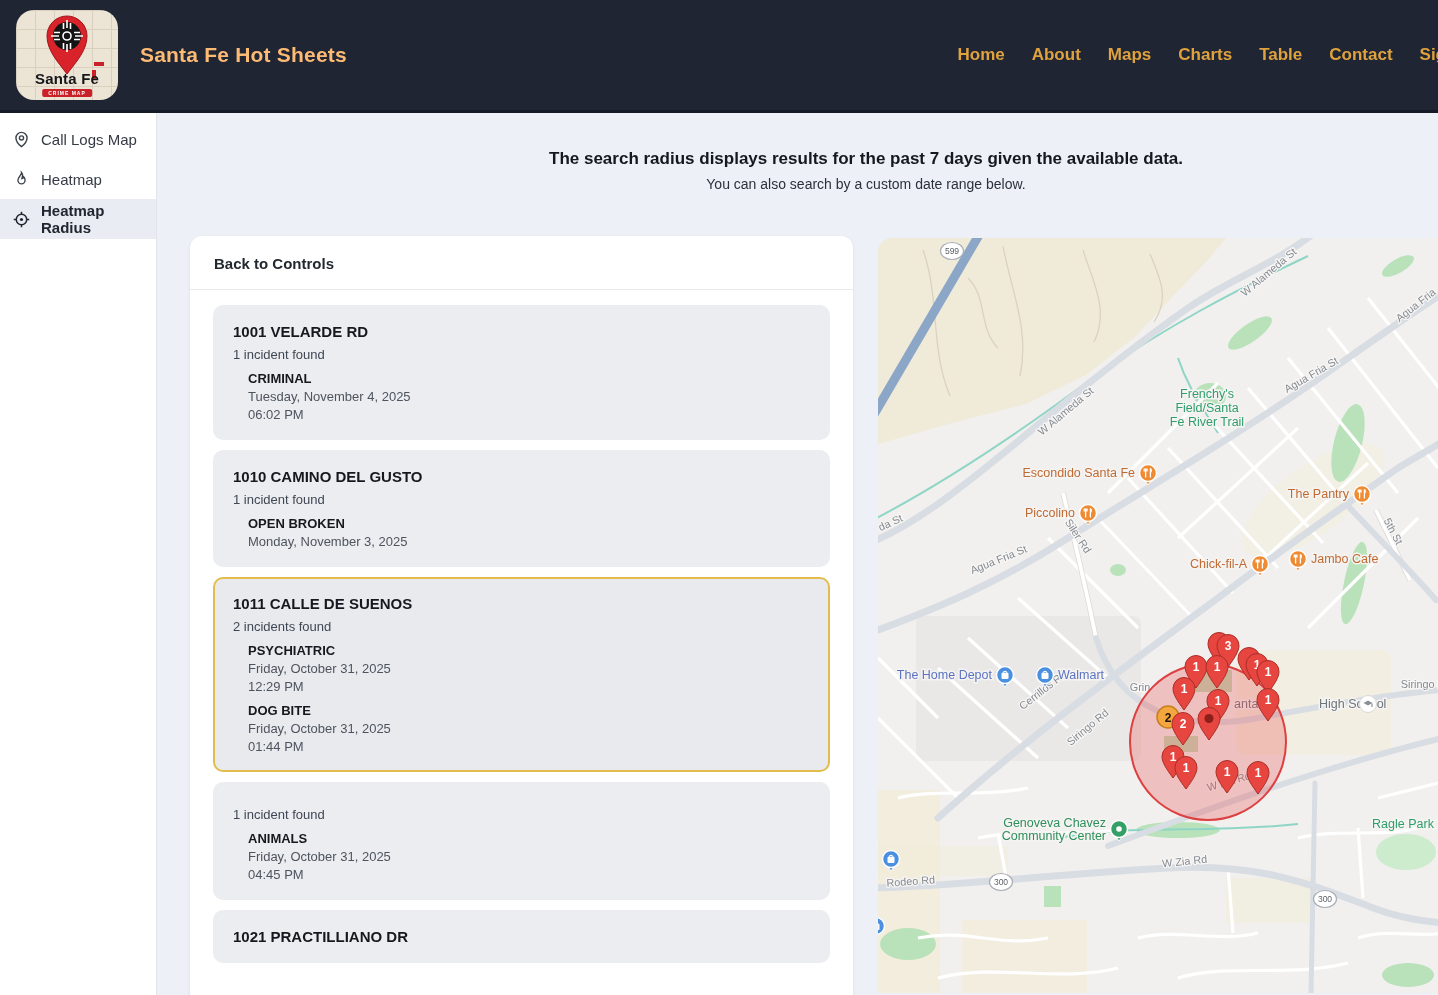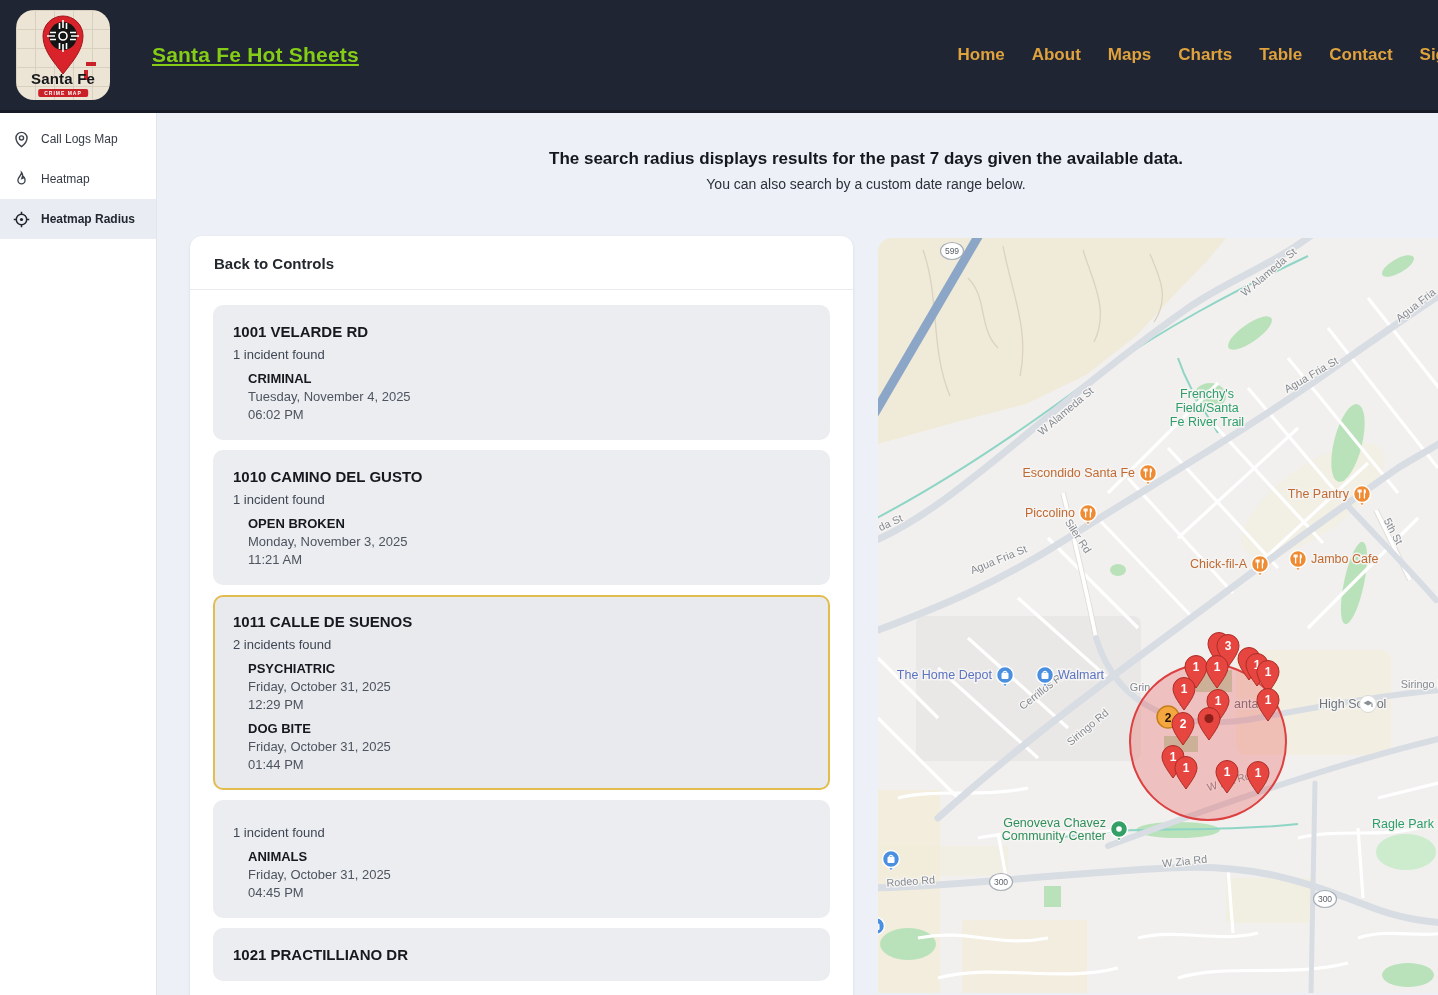--- a/index.html
+++ b/index.html
@@ -1,35 +1,35 @@
 <!DOCTYPE html>
 <html><head>
 <meta charset="utf-8">
 <style>
   * { box-sizing: border-box; margin: 0; padding: 0; }
   html,body { width:1438px; height:995px; overflow:hidden; }
   body { font-family:"Liberation Sans", sans-serif; background:#edf1f7; color:#1b1f27; }
 
   
   .navbar { height:113px; background:#1f2533; display:flex; align-items:center; padding:0 0 0 16px; border-bottom:3px solid #161b27; }
-  .logo { width:94px; height:90px; border-radius:18px; background:#ece5d6;
+  .logo { width:102px; height:90px; border-radius:18px; background:#ece5d6;
           background-image:linear-gradient(#d9d0bf 1px, transparent 1px), linear-gradient(90deg,#d9d0bf 1px, transparent 1px);
           background-size:19px 19px; position:relative; overflow:hidden; flex:none; }
   .logo-pin { position:absolute; left:50%; top:4px; transform:translateX(-50%); }
   .logo-title { position:absolute; bottom:13px; width:100%; text-align:center; font-size:15px; font-weight:bold; color:#15161a; letter-spacing:.2px; }
   .logo-sub { position:absolute; bottom:3px; left:50%; transform:translateX(-50%); background:#c92127; color:#fff; font-size:5px; font-weight:bold; padding:1px 6px; border-radius:2px; letter-spacing:1px; white-space:nowrap; }
   .logo-dash { position:absolute; background:#c92127; }
-  .app-title { margin-left:42px; font-size:21px; font-weight:bold; color:#84cc16; letter-spacing:.2px;text-decoration:underline; }
+  .app-title { margin-left:22px; font-size:21px; font-weight:bold; color:#fdba74; letter-spacing:.2px; }
   .nav-links { margin-left:auto; margin-right:-8px; display:flex; gap:27px; white-space:nowrap; }
   .nav-links a { color:#dfa23d; font-size:17px; font-weight:600; text-decoration:none; }
 
   
   .shell { display:flex; height:882px; }
   .sidebar { width:157px; flex:none; background:#ffffff; border-right:1px solid #e2e5ea; padding-top:6px; height:100%; }
-  .side-item { height:40px; display:flex; align-items:center; gap:10px; padding:0 12px; font-size:12px; color:#353b45; cursor:pointer; }
+  .side-item { height:40px; display:flex; align-items:center; gap:10px; padding:0 12px; font-size:15px; color:#353b45; cursor:pointer; }
   .side-item.active { background:#e9edf3; font-weight:bold; color:#22272f; }
   .side-item svg { flex:none; }
 
   .main { flex:1; position:relative; overflow:hidden; }
   .page-intro { text-align:center; padding:36px 0 0 137px; }
   .intro-1 { font-size:17px; font-weight:bold; color:#15181e; }
   .intro-2 { font-size:14px; color:#2b313a; margin-top:7px; }
 
   .content { display:flex; align-items:flex-start; margin-top:44px; }
 
@@ -134,21 +134,20 @@
                 <div class="i-date">Tuesday, November 4, 2025</div>
                 <div class="i-time">06:02 PM</div>
               </div>
             </div>
             <div class="result-card">
               <div class="r-address">1010 CAMINO DEL GUSTO</div>
               <div class="r-count">1 incident found</div>
               <div class="incident">
                 <div class="i-type">OPEN BROKEN</div>
                 <div class="i-date">Monday, November 3, 2025</div>
-                <div class="i-time">11:21 AM</div>
               </div>
             </div>
             <div class="result-card selected">
               <div class="r-address">1011 CALLE DE SUENOS</div>
               <div class="r-count">2 incidents found</div>
               <div class="incident">
                 <div class="i-type">PSYCHIATRIC</div>
                 <div class="i-date">Friday, October 31, 2025</div>
                 <div class="i-time">12:29 PM</div>
               </div>

